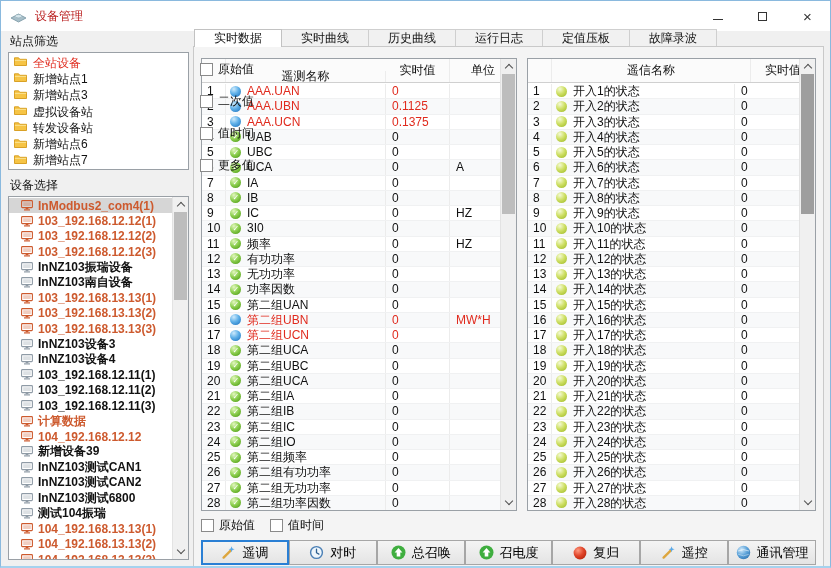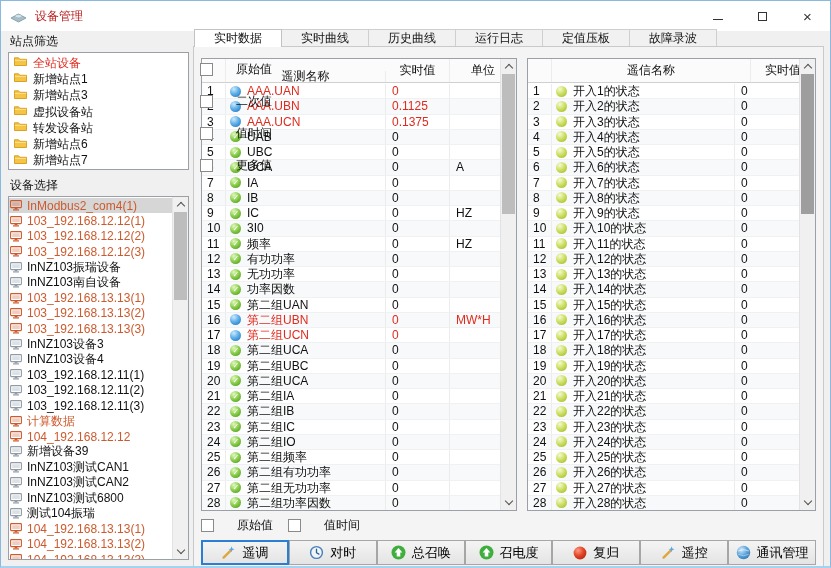--- a/index.html
+++ b/index.html
@@ -19,21 +19,21 @@
   
   .left{position:absolute;left:7px;top:32px;bottom:6px;width:181px;display:flex;flex-direction:column;}
   .panel-label{height:16px;margin:0 0 3px 2px;color:#111;}
   .panel-label.second{margin-top:7px;}
   .tree-box{height:118px;background:#fff;border:1px solid #9aa0a6;padding:2px 0;overflow:hidden;}
   .tree-item{display:flex;align-items:center;height:16.3px;padding-left:5px;gap:6px;text-align:right;}
   .tree-item .lbl{white-space:nowrap;}
   .tree-item.hl .lbl{color:#e02a1d;}
   .list-box{flex:1;background:#fff;border:1px solid #9aa0a6;position:relative;overflow:hidden;}
   .dev-items{position:absolute;left:0;top:1px;right:16px;bottom:0;}
-  .dev-item{display:flex;align-items:center;height:15.4px;padding-left:1px;gap:5px;white-space:nowrap;}
+  .dev-item{display:flex;align-items:center;height:15.4px;padding-left:12px;gap:5px;white-space:nowrap;font-weight:bold;}
   .dev-item.hl{color:#cd5a2e;}
   .dev-item.selected{background:#d6d6d6;}
   .dev-icon{display:inline-flex;color:#8f9ba6;flex:none;}
   .dev-item.hl .dev-icon{color:#cd5a2e;}
   
   .right{position:absolute;left:192px;top:28px;right:6px;bottom:2px;display:flex;flex-direction:column;}
   .tabbar{display:flex;height:22px;padding-left:1px;}
   .tab{padding:0 19px;display:flex;align-items:flex-start;background:#f1f1f1;
     border:1px solid #cfcfcf;border-bottom:none;margin-right:-1px;position:relative;}
   .tab.active{background:#fff;z-index:3;border-color:#c2c2c2;}
@@ -72,21 +72,21 @@
   .chev{width:6px;height:6px;border-left:1.5px solid #505050;border-top:1.5px solid #505050;}
   .chev.up{transform:rotate(45deg);margin-top:3px;}
   .chev.down{transform:rotate(225deg);margin-bottom:3px;}
   .sb-track{flex:1;position:relative;}
   .sb-thumb{position:absolute;left:1px;right:1px;background:#bdbdbd;}
   .telesignal .sb-thumb{background:#9e9e9e;}
   
   .filters{display:flex;margin-top:5px;height:18px;align-items:center;}
   .fgroup{display:flex;gap:15px;}
   .fgroup.left{width:326px;flex:none;}
-  .cbx{display:flex;align-items:center;gap:23px;}
+  .cbx{display:flex;align-items:center;gap:5px;}
   .cb{width:13px;height:13px;background:#fff;border:1px solid #8a8a8a;flex:none;}
   .btnrow{display:flex;margin-top:6px;}
   .btn{flex:1;height:25px;display:flex;align-items:center;justify-content:center;gap:6px;
     background:linear-gradient(#f4f4f4,#e4e4e4);border:1px solid #a6a6a6;font-size:13px;padding:0 6px;white-space:nowrap;}
   .btn.focused{border:1px solid #2a7fd4;box-shadow:inset 0 0 0 1px #2a7fd4;}
   .btn .ic{display:inline-flex;flex:none;}
 </style>
 </head>
 <body>
 

